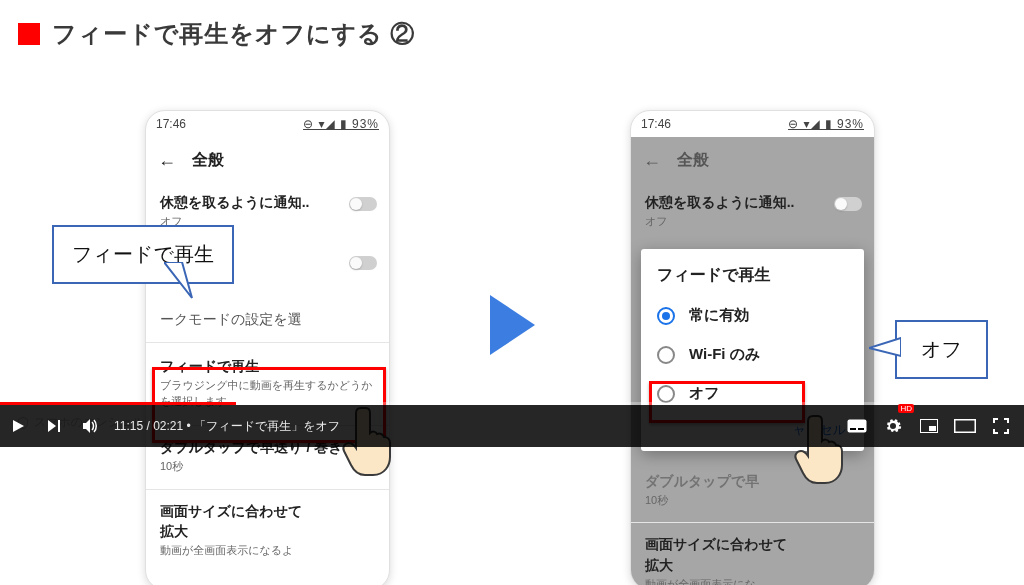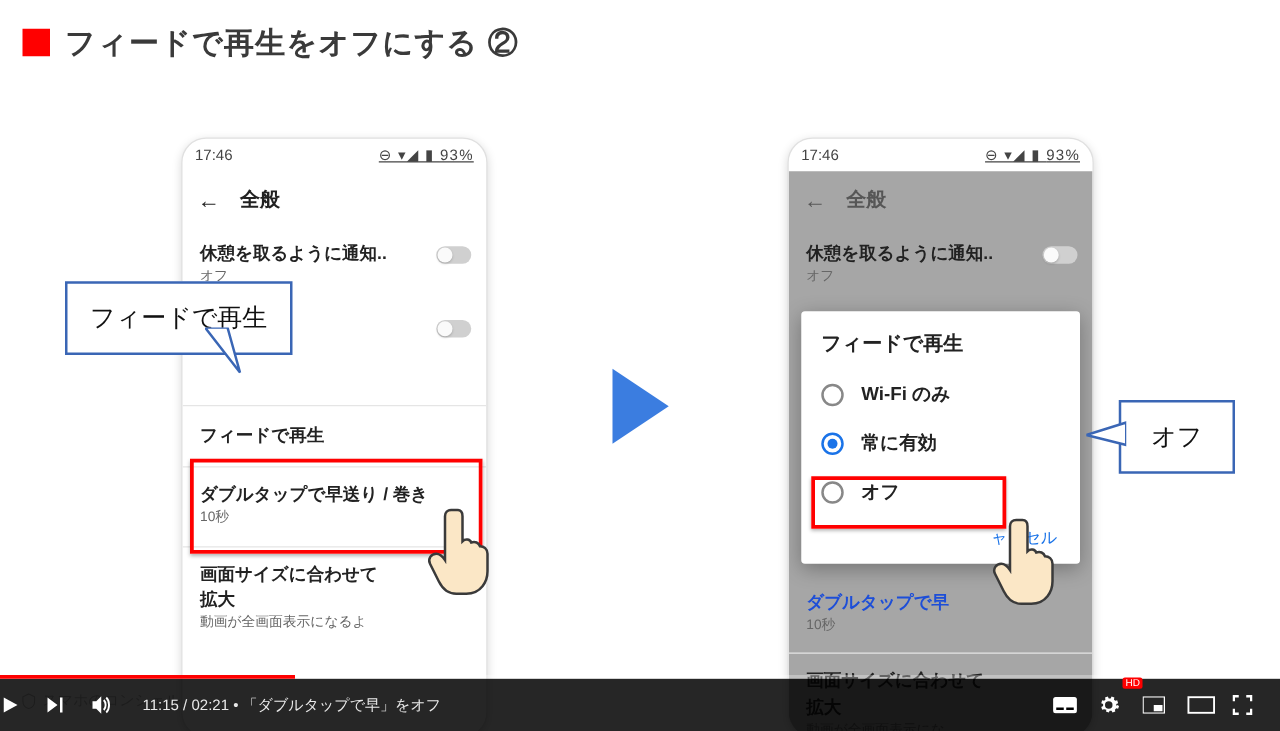--- a/index.html
+++ b/index.html
@@ -1,17 +1,17 @@
 <!DOCTYPE html>
 <html><head>
   <meta charset="utf-8">
   <style>
     * { margin:0; padding:0; box-sizing:border-box; }
     html,body { width:1024px; height:585px; overflow:hidden; font-family:"Hiragino Kaku Gothic ProN","Yu Gothic","Meiryo",sans-serif; background:#fff; }
-    .stage { position:relative; width:1024px; height:585px; background:#fff; }
+    .stage { position:relative; width:1024px; height:447px; background:#fff; }
     
     .title-bar { position:absolute; top:18px; left:18px; display:flex; align-items:center; }
     .red-sq { width:22px; height:22px; background:#ff0000; margin-right:12px; }
     .title-text { font-size:24px; font-weight:700; color:#3a3a3a; letter-spacing:1px; }
     
     .phone { position:absolute; width:245px; height:480px; background:#fff; border-radius:20px; border:1px solid #e0e0e0; box-shadow:0 2px 8px rgba(0,0,0,0.15); overflow:hidden; }
     .phone.left { top:110px; left:145px; }
     .phone.right { top:110px; left:630px; }
     .statusbar { position:absolute; top:0; left:0; right:0; height:26px; padding:0 10px; font-size:12px; display:flex; align-items:center; justify-content:space-between; color:#444; font-weight:500; }
     .stat-icons { letter-spacing:1px;text-decoration:underline; }
@@ -46,21 +46,21 @@
     .sheet-cancel { text-align:right; padding:8px 14px 0 0; font-size:13px; color:#1a73e8; font-weight:500; }
     
     .mid-arrow { position:absolute; top:290px; left:485px; }
     
     .hand { position:absolute; width:60px; height:80px; pointer-events:none; }
     .hand svg { width:100%; height:100%; }
     
     .player { position:absolute; left:0; right:0; bottom:0; height:42px; background:rgba(0,0,0,0.85); color:#fff; display:flex; align-items:center; font-size:12px; }
     .progress { position:absolute; left:0; right:0; top:-3px; height:3px; background:rgba(255,255,255,0.3); }
     .progress-fill { height:3px; background:#ff0000; width:23%; }
-    .pbtn { width:36px; height:36px; display:flex; align-items:center; font-size:16px; }
+    .pbtn { width:36px; height:36px; display:flex; align-items:center; justify-content:center; font-size:16px; }
     .pbtn.small { width:30px; }
     .ptime { margin-left:6px; font-size:12px; opacity:.9; }
     .spacer { flex:1; }
     .righticons { display:flex; align-items:center; margin-right:8px; gap:6px; }
     .yt-hd { position:relative; }
     .yt-hd .badge { position:absolute; top:-4px; right:-6px; background:#ff0000; color:#fff; font-size:8px; padding:0 2px; border-radius:2px; }
     
     .watermark { position:absolute; bottom:16px; left:16px; font-size:12px; color:#444; opacity:.35; display:flex; align-items:center; gap:4px; }
   </style>
 </head>
@@ -87,24 +87,26 @@
         <div class="lbl">休憩を取るように通知..</div>
         <div class="sublbl">オフ</div>
         <div class="toggle"></div>
       </div>
       <div class="item withtoggle">
         <div class="lbl">間になっ...</div>
         <div class="toggle"></div>
       </div>
       <div style="height:18px"></div>
       <div class="item">
+        <div class="lbl" style="font-weight:400;color:#555;">ークモードの設定を選</div>
       </div>
       <div class="divider"></div>
       <div class="item" style="padding-top:12px;padding-bottom:14px;">
         <div class="lbl">フィードで再生</div>
+        <div class="sublbl">ブラウジング中に動画を再生するかどうかを選択します</div>
       </div>
       <div class="divider"></div>
       <div class="item">
         <div class="lbl">ダブルタップで早送り / 巻き</div>
         <div class="sublbl">10秒</div>
       </div>
       <div class="divider"></div>
       <div class="item">
         <div class="lbl">画面サイズに合わせて</div>
         <div class="lbl" style="margin-top:2px;">拡大</div>
@@ -152,41 +154,41 @@
           <div class="lbl" style="color:#222;">休憩を取るように通知..</div>
           <div class="sublbl">オフ</div>
           <div class="toggle"></div>
         </div>
         <div class="item withtoggle">
           <div class="lbl" style="color:#222;">おやすみ時間になっ...</div>
           <div class="toggle"></div>
         </div>
         <div style="height:180px"></div>
         <div class="item">
-          <div class="lbl" style="color:#1d4ed8;">ダブルタップで早</div>
+          <div class="lbl" style="color:#737373;">ダブルタップで早</div>
           <div class="sublbl">10秒</div>
         </div>
         <div class="divider"></div>
         <div class="item">
           <div class="lbl" style="color:#222;">画面サイズに合わせて</div>
           <div class="lbl" style="color:#222;margin-top:2px;">拡大</div>
           <div class="sublbl">動画が全画面表示にな</div>
         </div>
       </div>
     </div>
 
     <div class="sheet">
       <div class="sheet-title">フィードで再生</div>
       <div class="radio-row">
+        <div class="radio checked"></div>
+        <span>常に有効</span>
+      </div>
+      <div class="radio-row">
         <div class="radio"></div>
         <span>Wi-Fi のみ</span>
-      </div>
-      <div class="radio-row">
-        <div class="radio checked"></div>
-        <span>常に有効</span>
       </div>
       <div class="radio-row">
         <div class="radio"></div>
         <span>オフ</span>
       </div>
       <div class="sheet-cancel">ャンセル</div>
     </div>
 
     <div class="red-frame" style="left:18px; top:270px; width:156px; height:42px;"></div>
   </div>
@@ -227,21 +229,21 @@
           <path d="M2 2v12l8-6zM12 2h2v12h-2z" fill="#fff"></path>
         </svg>
     </div>
     <div class="pbtn">
       <svg width="18" height="18" viewBox="0 0 18 18">
           <path d="M2 6h3l4-4v14l-4-4H2z" fill="#fff"></path>
           <path d="M11 5c2 2 2 6 0 8M13 3c3 3 3 9 0 12" stroke="#fff" stroke-width="1.5" fill="none"></path>
         </svg>
     </div>
     <div class="ptime">
-      <span>11:15</span><span> / </span><span>02:21</span><span> • </span><span>「ダブルタップで早」をオフ</span>
+      <span>11:15</span><span> / </span><span>02:21</span><span> • </span><span>「フィードで再生」をオフ</span>
     </div>
     <div class="spacer"></div>
     <div class="righticons">
       <div class="pbtn small">
         <svg width="20" height="14" viewBox="0 0 20 14">
             <rect x="0.5" y="0.5" width="19" height="13" rx="2" fill="#fff"></rect>
             <rect x="3" y="9" width="6" height="2" fill="#000"></rect>
             <rect x="11" y="9" width="6" height="2" fill="#000"></rect>
           </svg>
       </div>

